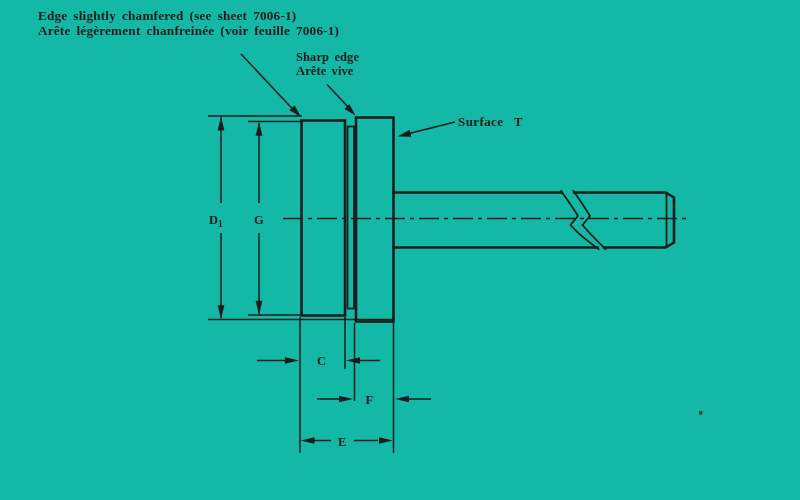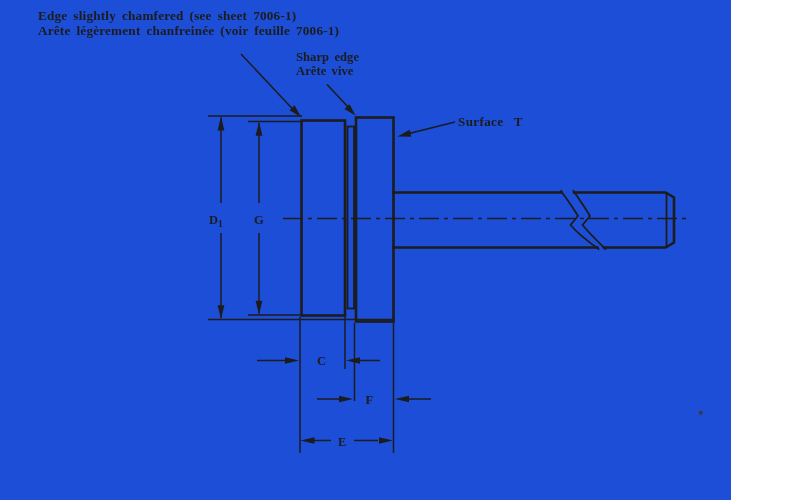--- a/index.html
+++ b/index.html
@@ -1,16 +1,16 @@
 <!DOCTYPE html>
 <html><head>
 <meta charset="utf-8">
 <style>
   html,body{margin:0;padding:0;background:#ffffff;}
-  .canvas{position:relative;width:731px;height:500px;background:#1d4ed8;overflow:hidden;}
+  .canvas{position:relative;width:800px;height:500px;background:#14b8a6;overflow:hidden;}
   svg{display:block;}
   text{font-family:"Liberation Serif","DejaVu Serif",serif;font-weight:bold;fill:#1c1c1c;}
   .ann{font-size:13.2px;letter-spacing:0.2px;word-spacing:2.5px;}
   .ann-small{font-size:12.5px;letter-spacing:0.1px;word-spacing:2px;}
   .surf{font-size:13px;word-spacing:7px;letter-spacing:0.4px;}
   .dim{font-size:12.5px;}
   .outline{stroke:#1c1c1c;stroke-width:2.6;fill:none;stroke-linecap:square;}
   .outline-thin{stroke:#1c1c1c;stroke-width:1.8;fill:none;stroke-linecap:square;}
   .thin{stroke:#1c1c1c;stroke-width:1.5;fill:none;stroke-linecap:butt;}
   .arrow{fill:#1c1c1c;stroke:none;}

